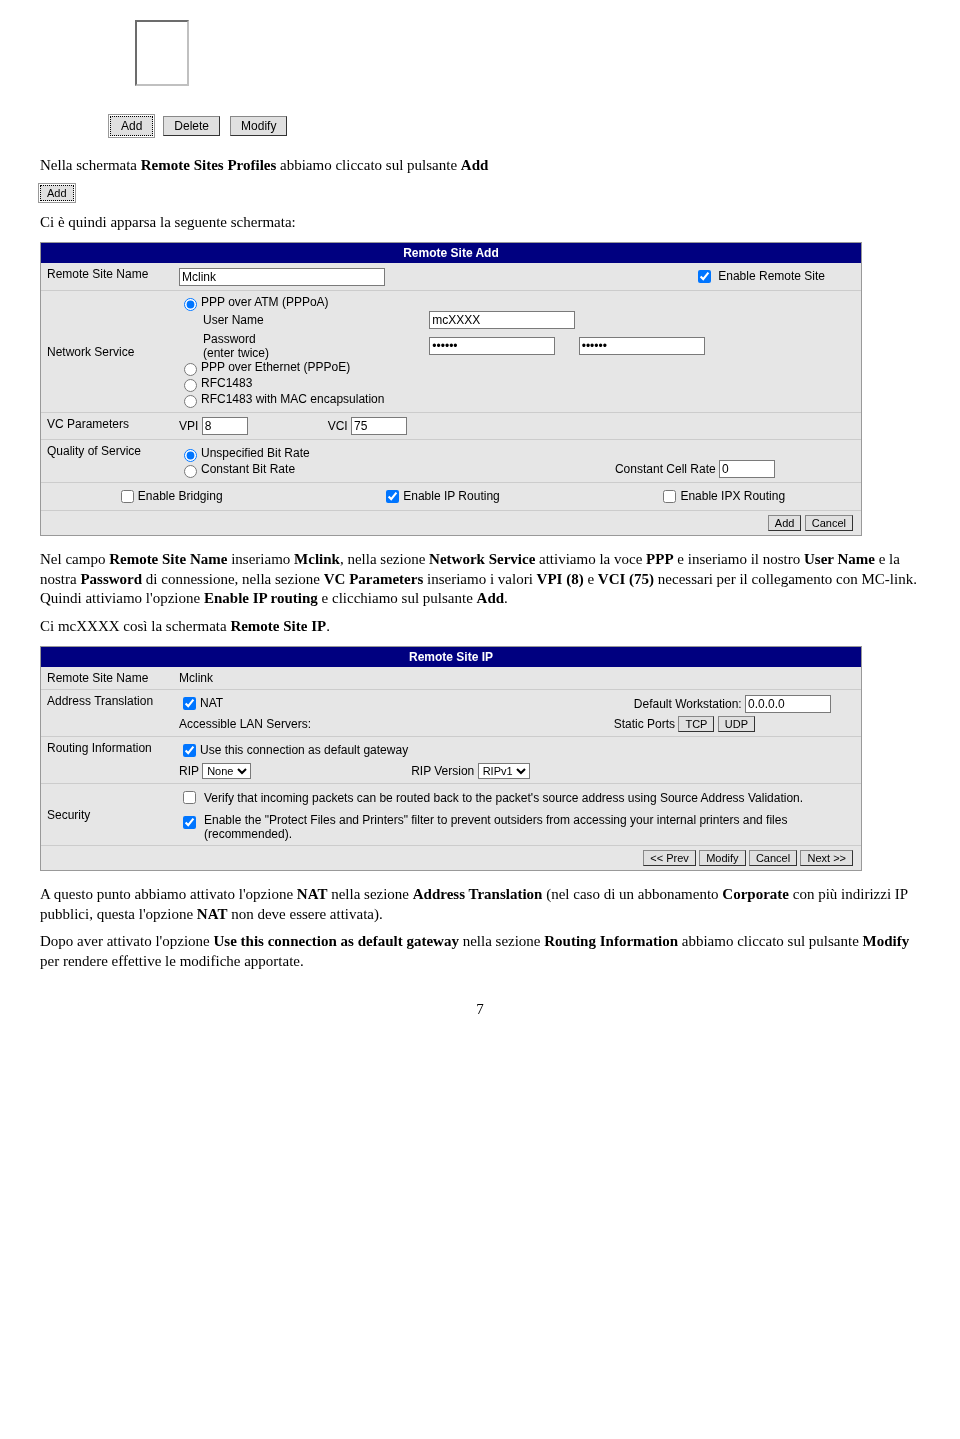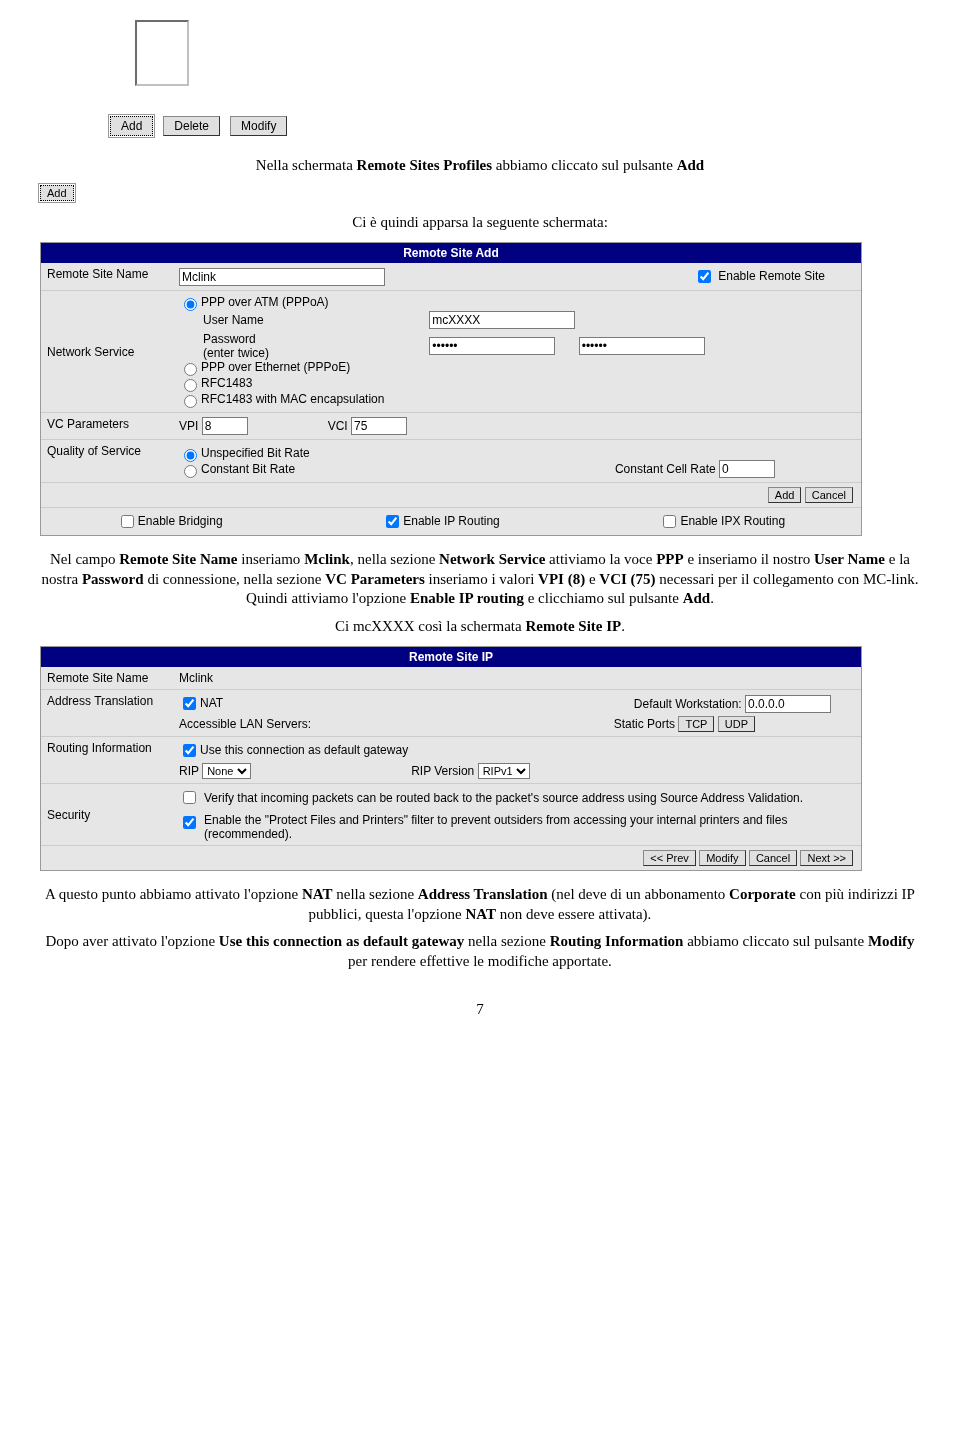--- a/index.html
+++ b/index.html
@@ -37,21 +37,21 @@
   }
   .win-btn.sel {
     border: 1px dotted #000;
     outline: 1px solid #999;
     outline-offset: 1px;
   }
   .win-btn.small {
     padding: 1px 6px;
     font-size: 11px;
   }
-  p { margin: 8px 0; line-height: 1.3; text-align: center; }
+  p { margin: 8px 0; line-height: 1.3; }
   .bold { font-weight: bold; }
 
   
   .panel {
     width: 820px;
     border: 1px solid #999;
     background: #e6e6e6;
     font-family: Arial, sans-serif;
     font-size: 12px;
     color: #000;
@@ -178,32 +178,32 @@
             <div><input type="radio" class="rb" style=""><span>Constant Bit Rate</span></div>
           </div>
           <div style="margin-left:auto;margin-right:80px;margin-top:16px;">
             <span>Constant Cell Rate</span>
             <input class="txt" style="width: 50px;" value="0">
           </div>
         </div>
       </td>
     </tr>
     <tr>
-      <td colspan="2" class="btn-right">
-        <button class="win-btn small">Add</button>
-        <button class="win-btn small">Cancel</button>
-      </td>
-    </tr>
-    <tr>
       <td colspan="2">
         <div class="inline-row" style="justify-content:space-around;">
           <span><input type="checkbox" class="cb" style=""><span>Enable Bridging</span></span>
           <span><input type="checkbox" class="cb" checked="" style=""><span>Enable IP Routing</span></span>
           <span><input type="checkbox" class="cb" style=""><span>Enable IPX Routing</span></span>
         </div>
+      </td>
+    </tr>
+    <tr>
+      <td colspan="2" class="btn-right">
+        <button class="win-btn small">Add</button>
+        <button class="win-btn small">Cancel</button>
       </td>
     </tr>
   </tbody>
     </table>
 </div>
 
 <p>
   <span>Nel campo </span><span class="bold">Remote Site Name</span><span> inseriamo </span><span class="bold">Mclink</span><span>, nella sezione </span><span class="bold">Network Service</span><span> attiviamo la voce </span><span class="bold">PPP</span><span> e inseriamo il nostro </span><span class="bold">User Name</span><span> e la nostra </span><span class="bold">Password</span><span> di connessione, nella sezione </span><span class="bold">VC Parameters</span><span> inseriamo i valori </span><span class="bold">VPI (8)</span><span> e </span><span class="bold">VCI (75)</span><span> necessari per il collegamento con MC-link. Quindi attiviamo l'opzione </span><span class="bold">Enable IP routing</span><span> e clicchiamo sul pulsante </span><span class="bold">Add</span><span>.</span>
 </p>
 <p>
@@ -273,19 +273,19 @@
         <button class="win-btn small">Modify</button>
         <button class="win-btn small">Cancel</button>
         <button class="win-btn small">Next &gt;&gt;</button>
       </td>
     </tr>
   </tbody>
     </table>
 </div>
 
 <p>
-  <span>A questo punto abbiamo attivato l'opzione </span><span class="bold">NAT</span><span> nella sezione </span><span class="bold">Address Translation</span><span> (nel deve di un abbonamento </span><span class="bold">Corporate</span><span> con più indirizzi IP pubblici, questa l'opzione </span><span class="bold">NAT</span><span> non deve essere attivata).</span>
+  <span>A questo punto abbiamo attivato l'opzione </span><span class="bold">NAT</span><span> nella sezione </span><span class="bold">Address Translation</span><span> (nel caso di un abbonamento </span><span class="bold">Corporate</span><span> con più indirizzi IP pubblici, questa l'opzione </span><span class="bold">NAT</span><span> non deve essere attivata).</span>
 </p>
 <p>
   <span>Dopo aver attivato l'opzione </span><span class="bold">Use this connection as default gateway</span><span> nella sezione </span><span class="bold">Routing Information</span><span> abbiamo cliccato sul pulsante </span><span class="bold">Modify</span><span> per rendere effettive le modifiche apportate.</span>
 </p>
 
 <div class="page-num">7</div>
 
 </body></html>

